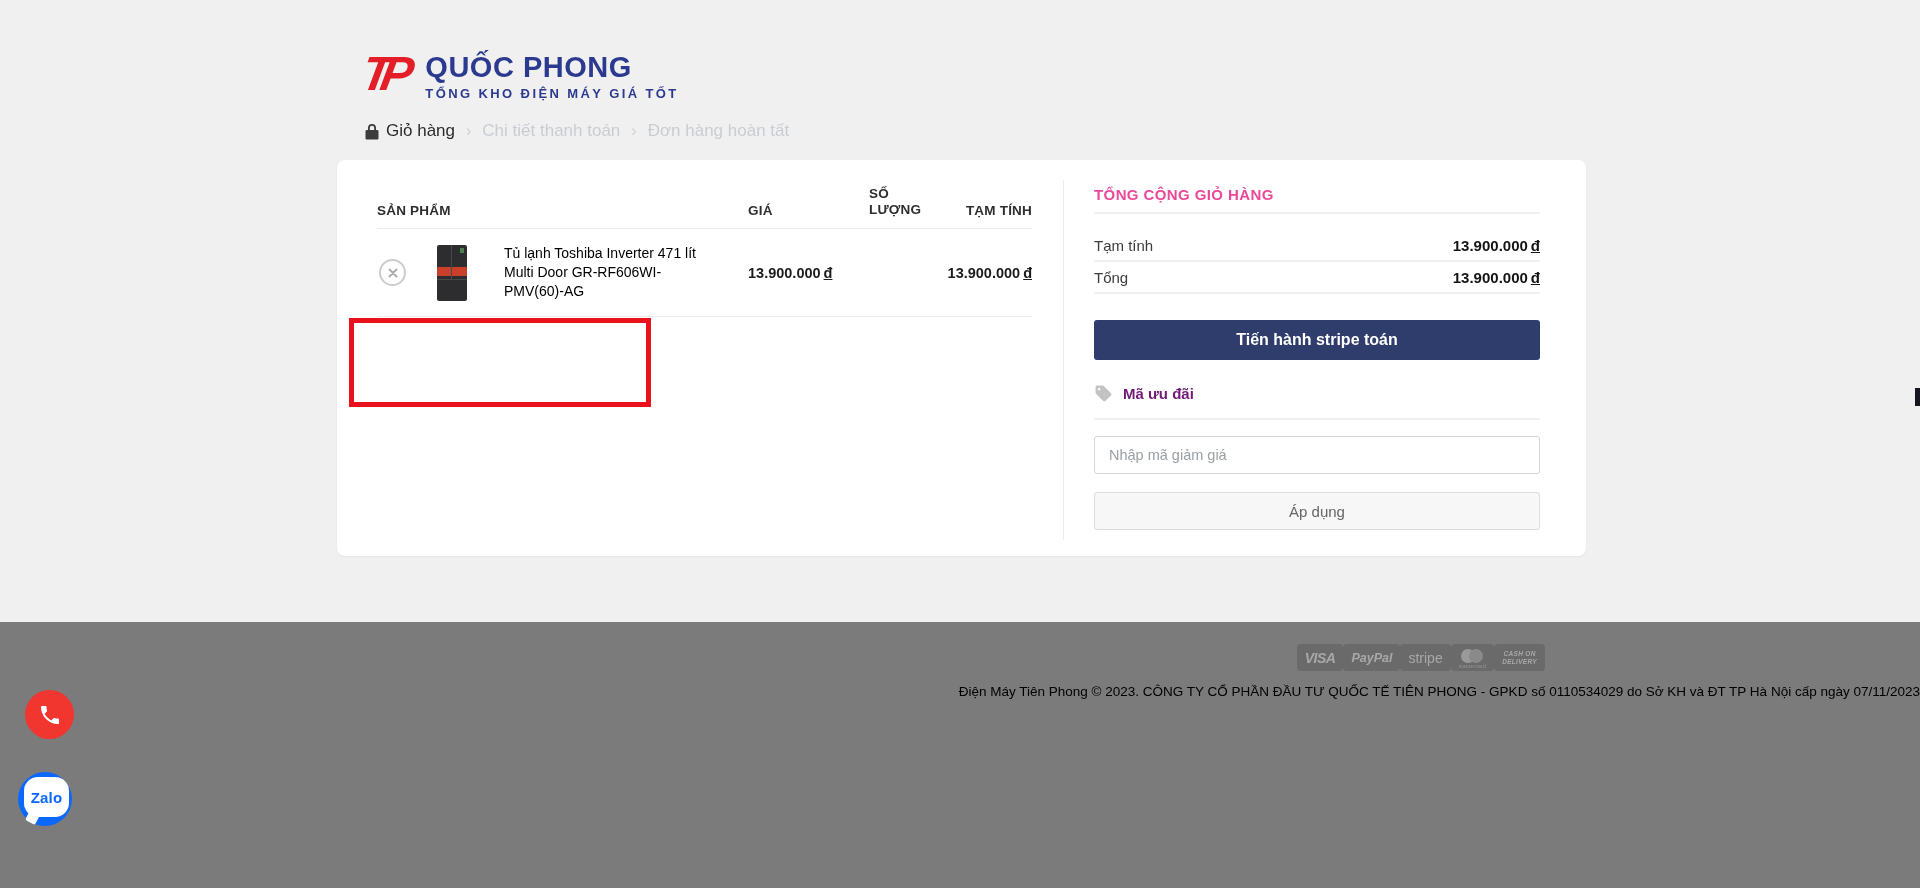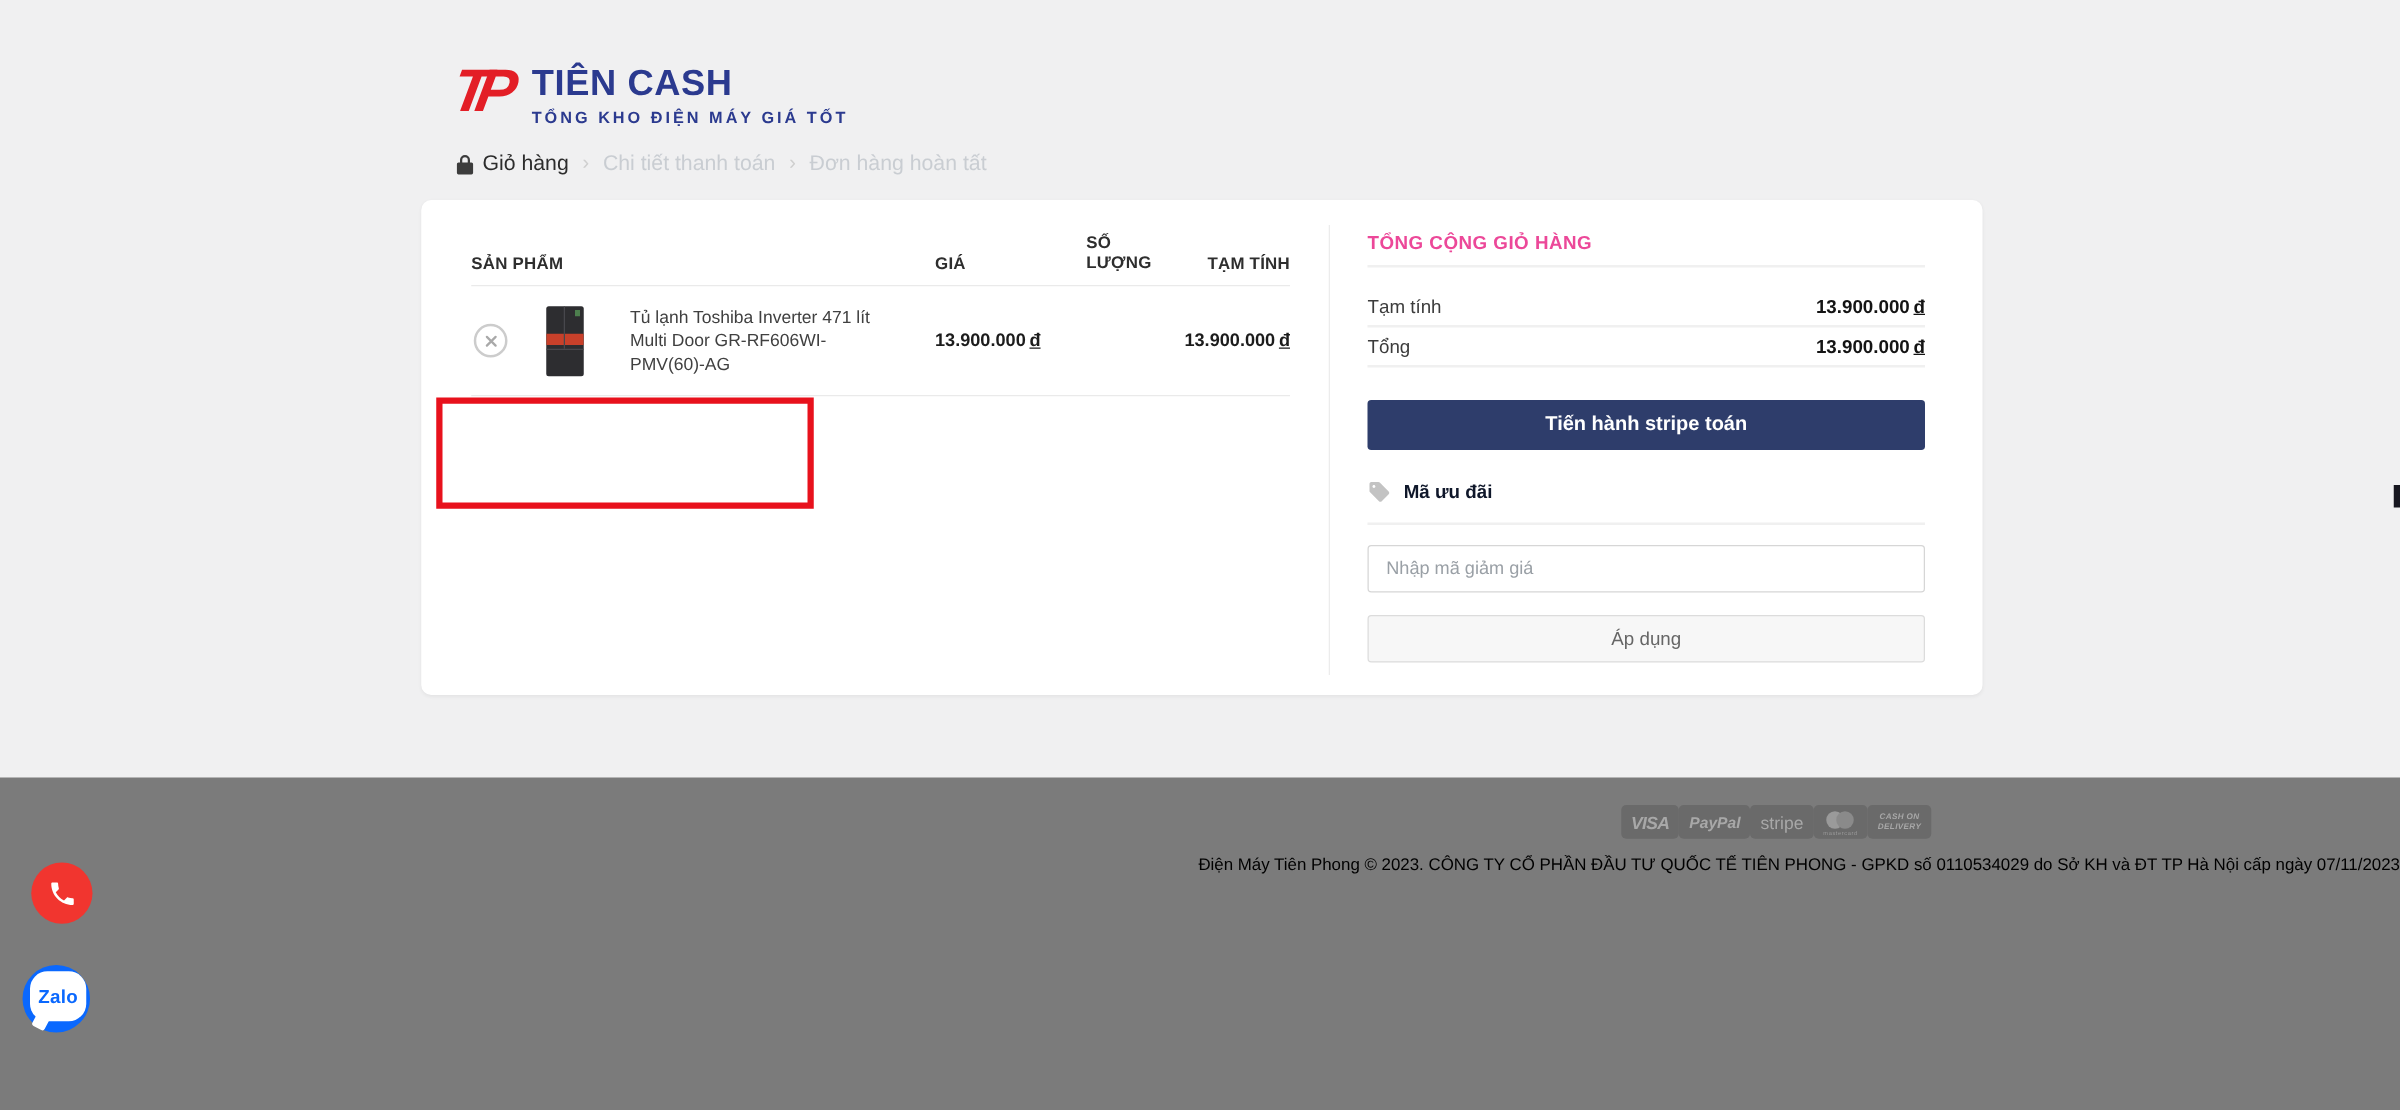--- a/index.html
+++ b/index.html
@@ -52,21 +52,21 @@
     background:#fff;cursor:pointer;flex:none;
   }
   .prod-img{
     margin-left:31px;width:30px;height:56px;flex:none;position:relative;
     background:#2d2d30;border-radius:2px;overflow:hidden;
   }
   .prod-img .band{position:absolute;left:0;top:22px;width:100%;height:9px;background:#c8402a;}
   .prod-img .seam{position:absolute;left:0;top:34px;width:100%;height:1px;background:#47474c;}
   .prod-img .seam2{position:absolute;left:14px;top:0;width:1px;height:34px;background:#47474c;}
   .prod-img .tag{position:absolute;right:3px;top:3px;width:4px;height:5px;background:#4d7f4e;}
-  .prod-title{margin-left:37px;width:192px;font-size:14px;line-height:19px;color:#404040;cursor:pointer;}
+  .prod-title{margin-left:37px;width:192px;font-size:14px;line-height:19px;color:#000000;cursor:pointer;}
   .money{font-size:14.5px;font-weight:700;color:#1c1c1c;white-space:nowrap;}
   .dong{text-decoration:underline;margin-left:3px;}
 
   
   .annotation{position:absolute;left:12px;top:158px;width:292px;height:79px;border:5px solid #e8111c;z-index:5;}
   .continue-btn{
     position:absolute;left:46px;top:172px;width:218px;height:34px;z-index:6;
     background:#ffffff;border:2px solid #2b3a6b;border-radius:2px;
     color:#2b3a6b;font-weight:700;font-size:14px;
     display:flex;align-items:center;justify-content:center;cursor:pointer;
@@ -84,21 +84,21 @@
   .sum-label{font-size:15px;color:#3c3c3c;}
   .sum-value{font-size:15px;font-weight:700;color:#141414;}
   .checkout-btn{
     position:absolute;top:160px;left:0;width:100%;height:40px;
     background:#2e3d6b;border:none;border-radius:3px;
     color:#ffffff;font-weight:700;font-size:16px;
     display:flex;align-items:center;justify-content:center;cursor:pointer;
     font-family:"Liberation Sans", sans-serif;
   }
   .coupon-head{position:absolute;top:224px;left:0;display:flex;align-items:center;gap:10px;}
-  .coupon-title{font-size:15px;font-weight:700;color:#0f172a;}
+  .coupon-title{font-size:15px;font-weight:700;color:#701a75;}
   .hr2{top:258px;}
   .coupon-input{
     position:absolute;top:276px;left:0;width:100%;height:38px;box-sizing:border-box;
     border:1px solid #d6d6d6;border-radius:3px;padding:0 14px;
     font-size:14.5px;color:#333;background:#fff;outline:none;
     font-family:"Liberation Sans", sans-serif;
   }
   .coupon-input::placeholder{color:#9aa0a6;}
   .apply-btn{
     position:absolute;top:332px;left:0;width:100%;height:38px;box-sizing:border-box;
@@ -141,21 +141,21 @@
   .scroll-mark{position:absolute;right:0;top:388px;width:5px;height:18px;background:#16161f;z-index:30;}
 </style>
 </head>
 <body>
 
 <div class="page">
 
   <div class="logo">
     <div class="logo-mark">TP</div>
     <div class="logo-text">
-      <div class="logo-title">TIÊN CASH</div>
+      <div class="logo-title">QUỐC PHONG</div>
       <div class="logo-tagline">TỔNG KHO ĐIỆN MÁY GIÁ TỐT</div>
     </div>
   </div>
 
   <div class="breadcrumb">
     <span class="bc-lock">
       <svg width="14" height="17" viewBox="0 0 14 17">
           <path fill="#3c3c3c" d="M7 1a4 4 0 0 1 4 4v2h1.2c.7 0 1.3.6 1.3 1.3v6.9c0 .7-.6 1.3-1.3 1.3H1.8c-.7 0-1.3-.6-1.3-1.3V8.3C.5 7.6 1.1 7 1.8 7H3V5a4 4 0 0 1 4-4zm0 1.8A2.2 2.2 0 0 0 4.8 5v2h4.4V5A2.2 2.2 0 0 0 7 2.8z"></path>
         </svg>
     </span>

